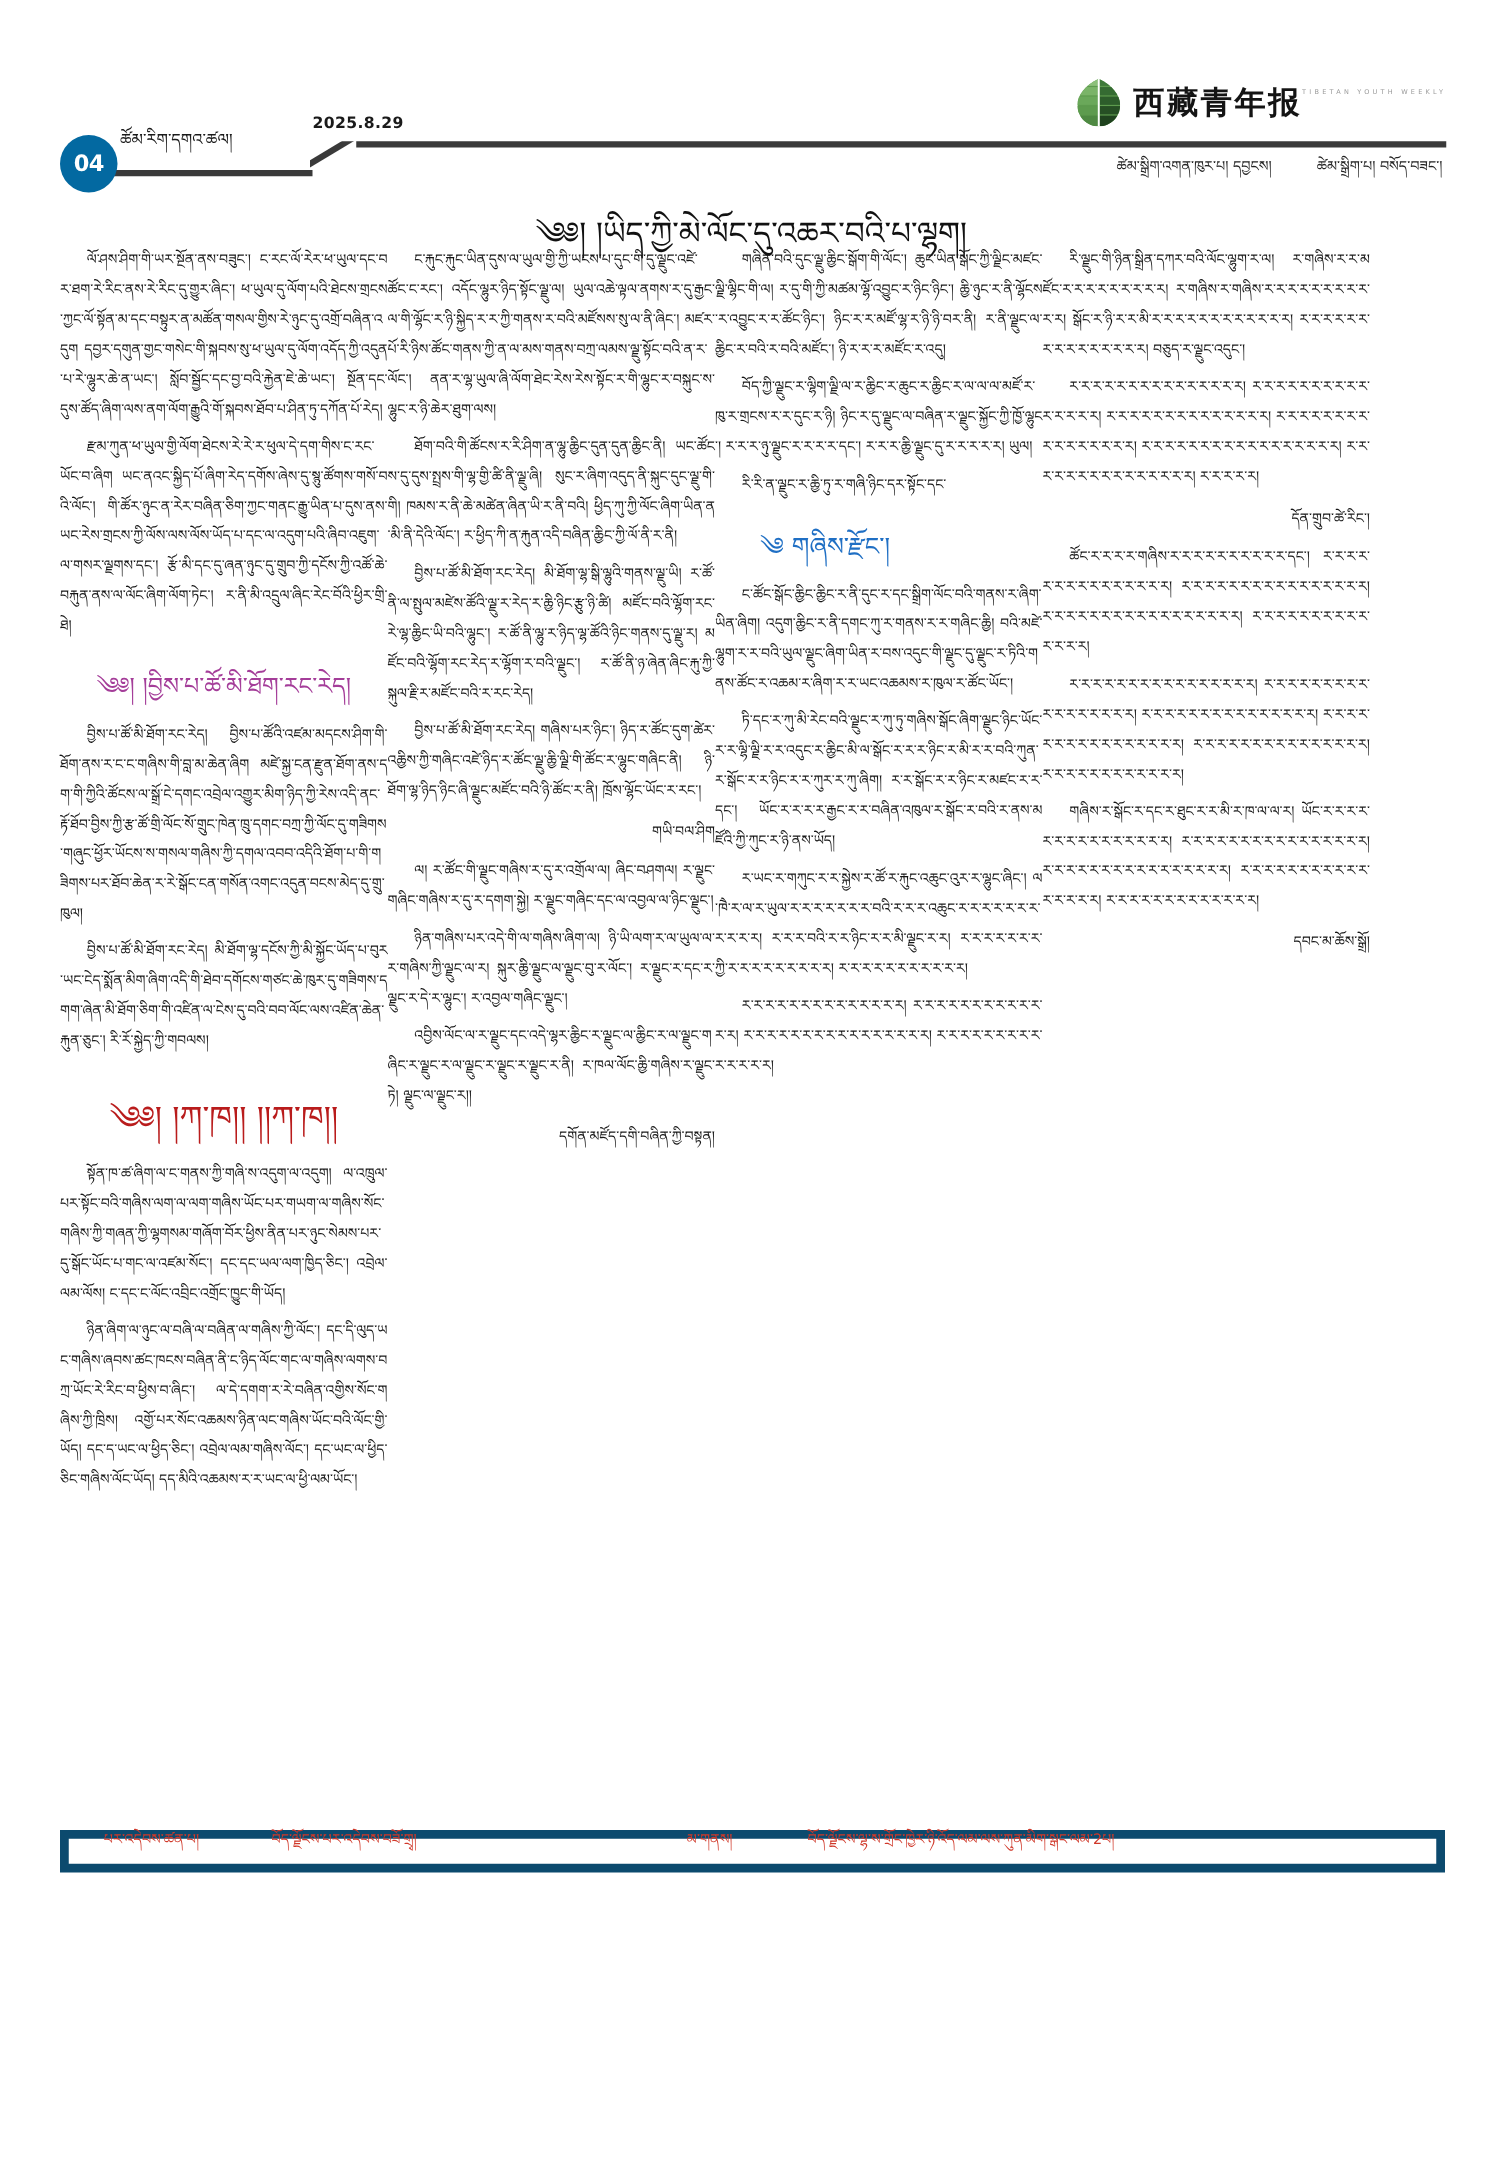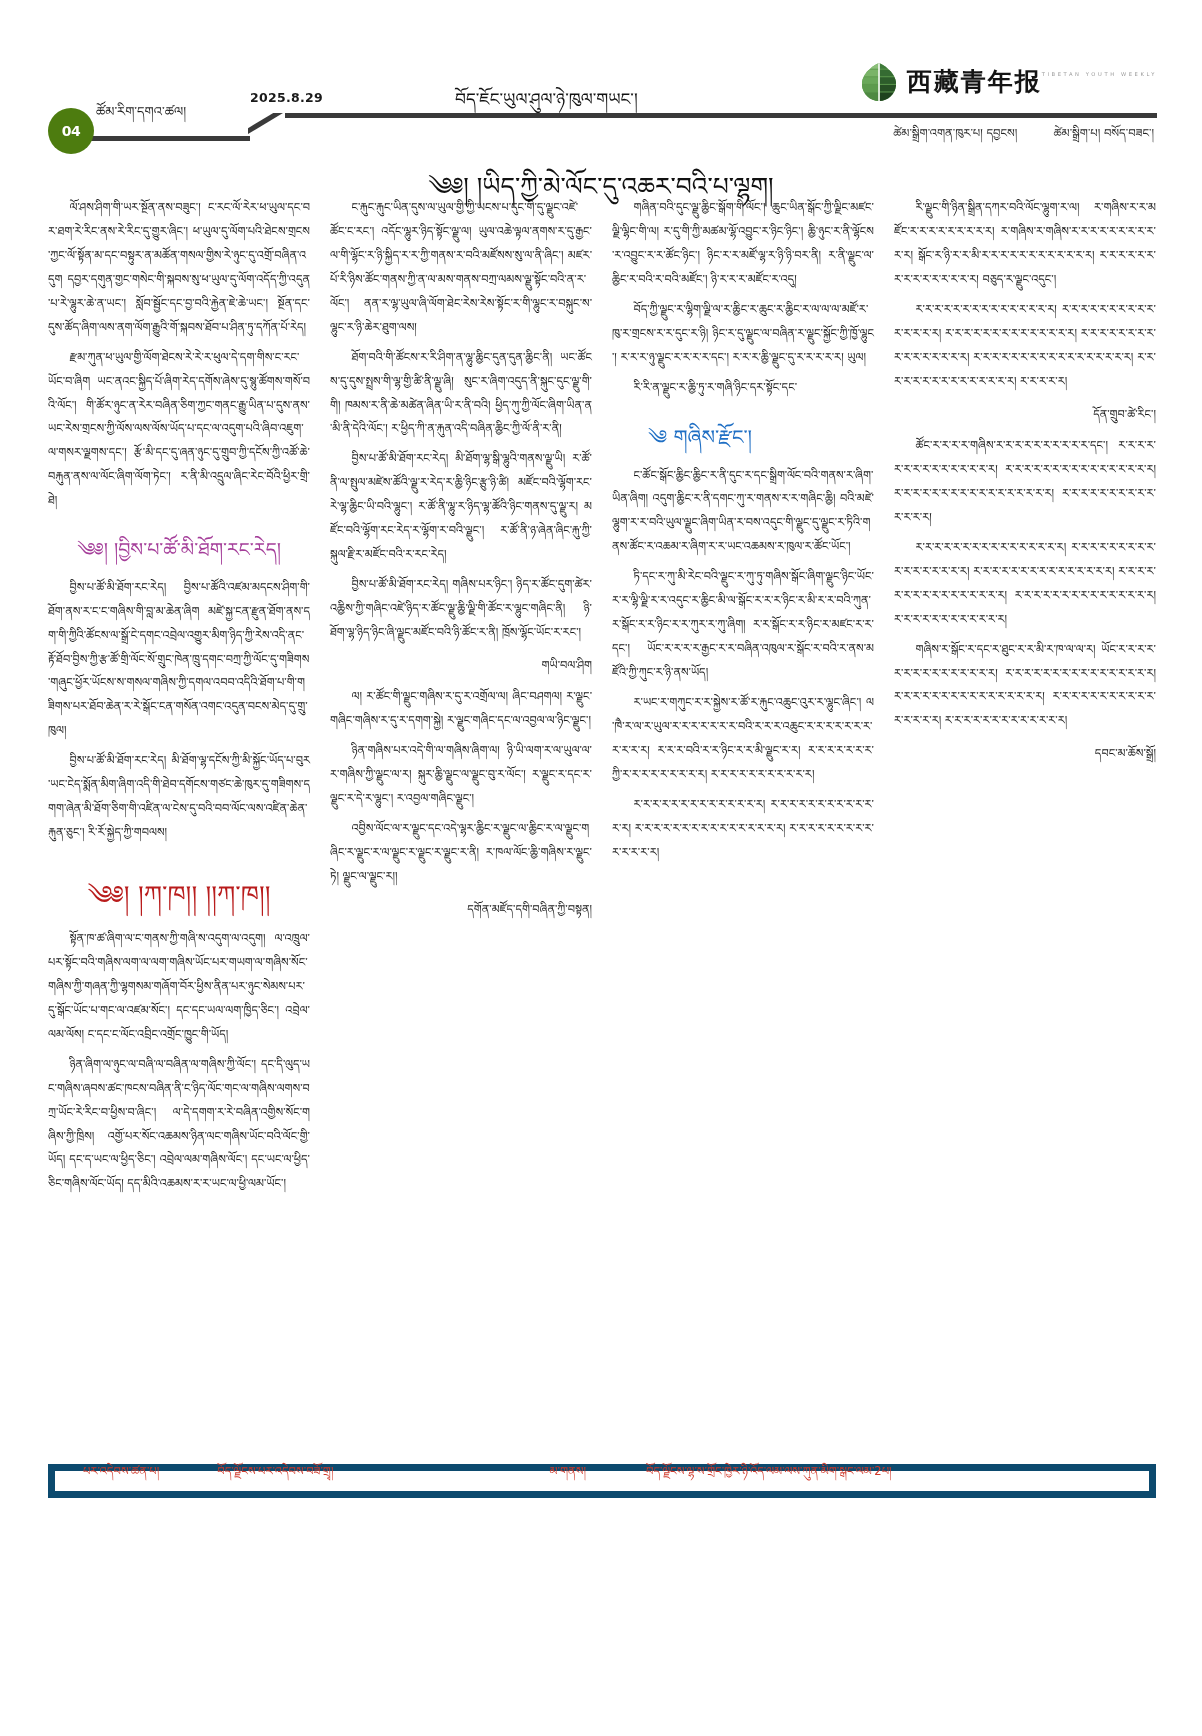--- a/index.html
+++ b/index.html
@@ -25,28 +25,28 @@
     left: 0; top: 0;
     width: 1202px;
     height: 150px;
   }
 
   .page-num-badge {
     position: absolute;
     left: 48px; top: 108px;
     width: 46px; height: 46px;
     border-radius: 50%;
-    background: #4d7c0f;
+    background: #0369a1;
     color: #ffffff;
     display: flex;
     align-items: center;
     justify-content: center;
     font-family: "DejaVu Sans", sans-serif;
     font-weight: bold;
-    font-size: 14px;
+    font-size: 18px;
     letter-spacing: -0.5px;
     z-index: 4;
   }
 
   .rule-left {
     position: absolute;
     left: 90px; top: 136px;
     width: 160px; height: 5px;
     background: #3a3a3a;
   }
@@ -151,21 +151,20 @@
     white-space: nowrap;
   }
 
   
   .columns {
     position: absolute;
     left: 48px; top: 196px;
     width: 1108px;
     height: 1230px;
     display: flex;
-    gap: 20px;
   }
   .col {
     width: 262px;
     display: flex;
     flex-direction: column;
   }
 
   
   .tib-body {
     font-family: "DejaVu Sans", sans-serif;
@@ -232,21 +231,20 @@
     <div class="page-num-badge">04</div>
 
     <div class="rule-left"></div>
     <div class="rule-diag"></div>
     <div class="rule-right"></div>
 
     <div class="section-label-tib">ཚོམ་རིག་དགའ་ཚལ།</div>
 
     <div class="issue-date">2025.8.29</div>
 
-    <div class="masthead-tib-motto">བོད་ཇོང་ཡུལ་ཤུལ་ཉེ་ཁུལ་གཡང་།</div>
 
     <div class="brand">
       <svg class="brand-leaf" viewBox="0 0 40 42">
         <defs>
           <clipPath id="leafclip">
             <path d="M20 1 C31 6 38 15 38 23 C38 33 30 41 20 41 C10 41 2 33 2 23 C2 15 9 6 20 1 Z"></path>
           </clipPath>
         </defs>
         <g clip-path="url(#leafclip)">
           <rect x="0" y="0" width="40" height="42" fill="#5d9b4e"></rect>

